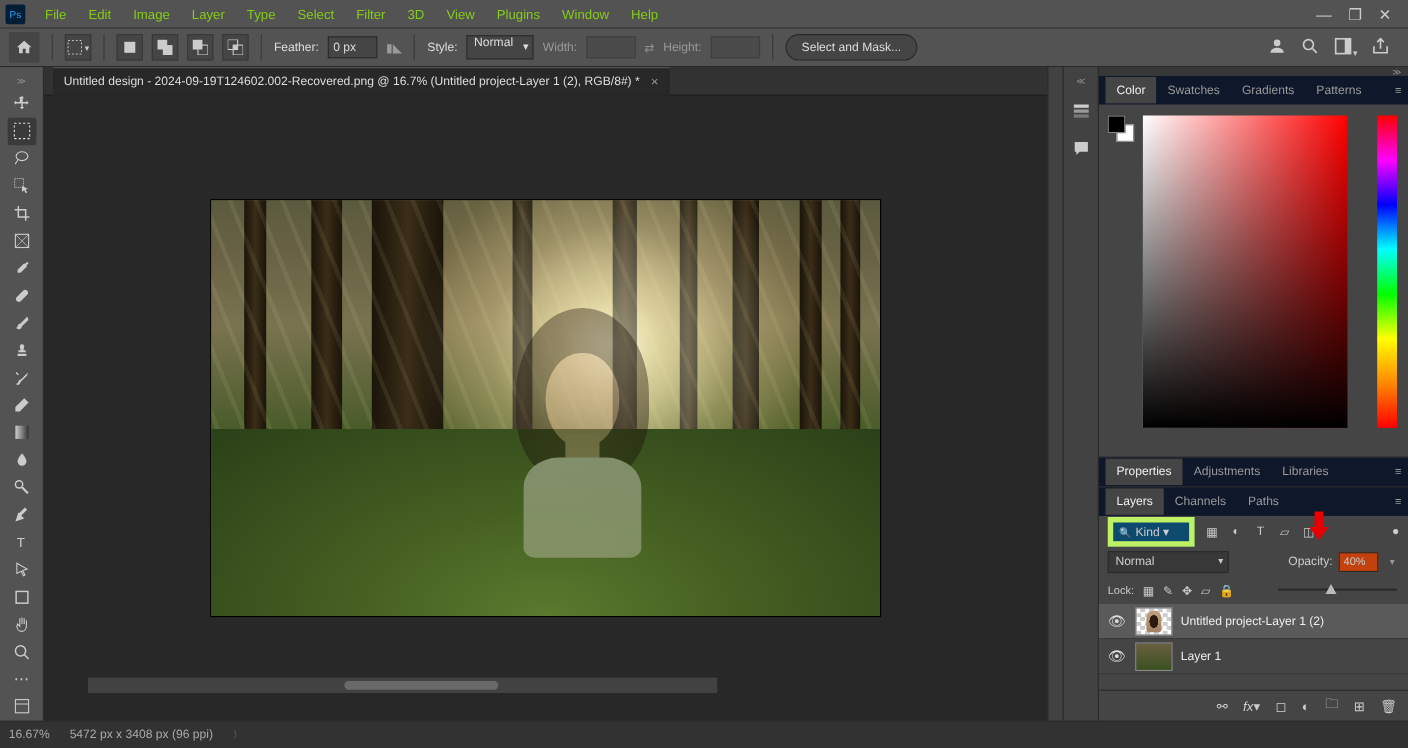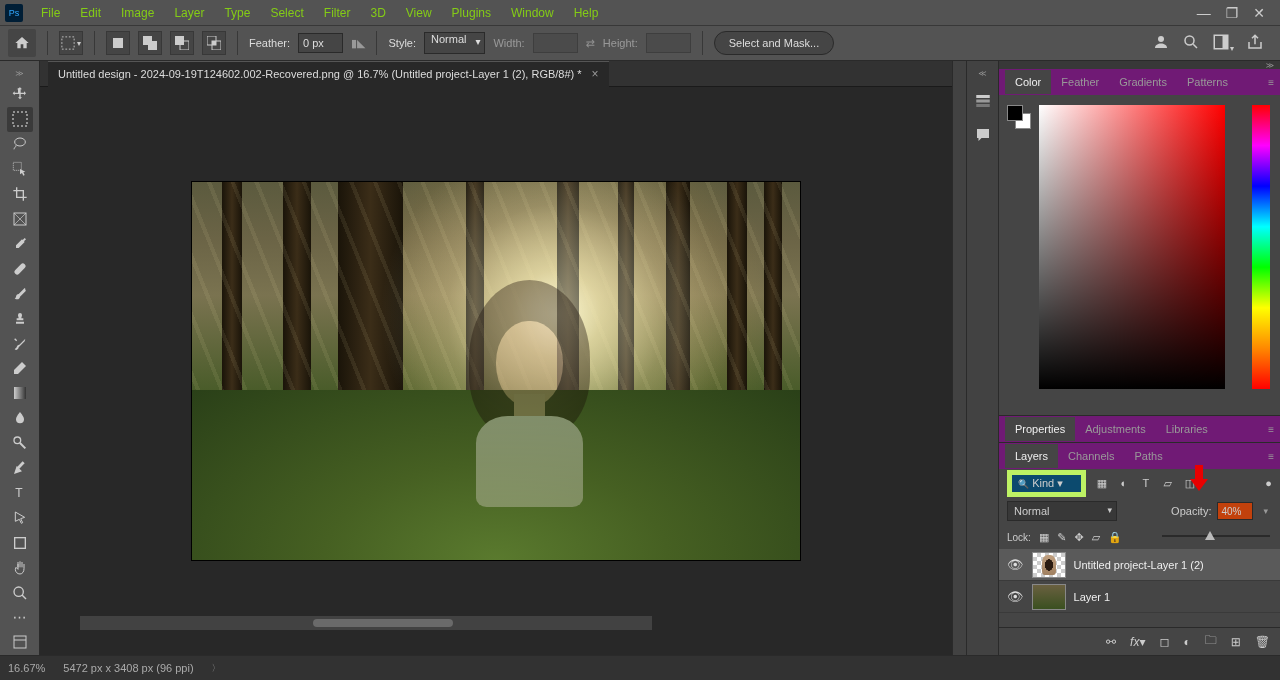--- a/index.html
+++ b/index.html
@@ -60,21 +60,21 @@
 .shirt{position:absolute;left:15%;top:60%;width:70%;height:40%;background:linear-gradient(#e8e4dc,#d0cabc);border-radius:30% 30% 10% 10%}
 .scroll-v{width:14px;background:#424242;border-left:1px solid #2a2a2a}
 .statusbar{height:25px;background:#323232;border-top:1px solid #2a2a2a;display:flex;align-items:center;padding:0 8px;gap:18px;font-size:11px;color:#aaa}
 .statusbar .chev{font-size:9px;color:#888}
 .sb-scroll{position:absolute;bottom:25px;left:40px;right:300px;height:14px;background:#424242;display:flex;align-items:center;padding:0 20px}
 .sb-thumb{height:8px;width:140px;background:#6a6a6a;border-radius:4px;margin-left:40%}
 .dock{width:32px;background:#424242;border-left:1px solid #2a2a2a;display:flex;flex-direction:column;align-items:center;padding-top:8px;gap:12px}
 .dock .collapse{font-size:8px;color:#999}
 .dock-icon{width:22px;height:22px;display:flex;align-items:center;justify-content:center}
 .right-panels{width:282px;background:#454545;display:flex;flex-direction:column;border-left:1px solid #2a2a2a}
-.panel-tabs{height:26px;background:#701a75;display:flex;align-items:center;padding-left:6px;gap:0;position:relative}
+.panel-tabs{height:26px;background:#0f172a;display:flex;align-items:center;padding-left:6px;gap:0;position:relative}
 .ptab{padding:6px 10px;font-size:11px;color:#999;cursor:default}
 .ptab.active{background:#454545;color:#eee}
 .pmenu{position:absolute;right:6px;top:8px;color:#999;font-size:10px}
 .color-panel{height:320px;padding:10px;position:relative}
 .fgbg{position:absolute;left:8px;top:10px;width:24px;height:24px}
 .fgbg .fg{position:absolute;left:0;top:0;width:16px;height:16px;background:#000;border:1px solid #888;z-index:2}
 .fgbg .bg{position:absolute;right:0;bottom:0;width:16px;height:16px;background:#fff;border:1px solid #888}
 .sat-box{position:absolute;left:40px;top:10px;width:186px;height:284px;background:linear-gradient(to bottom,transparent,#000),linear-gradient(to right,#fff,#f00)}
 .hue-bar{position:absolute;right:10px;top:10px;width:18px;height:284px;background:linear-gradient(to bottom,#f00,#f0f,#00f,#0ff,#0f0,#ff0,#f80,#f00)}
 .props-panel{border-top:1px solid #2a2a2a}
@@ -389,21 +389,21 @@
         </svg>
       </div>
   </div>
 
   <div class="right-panels">
     <div style="height:8px;background:#383838;display:flex;justify-content:flex-end;padding-right:6px">
         <span class="collapse" style="font-size:8px;color:#999">≫</span>
       </div>
     <div class="panel-tabs">
       <div class="ptab active">Color</div>
-      <div class="ptab">Feather</div>
+      <div class="ptab">Swatches</div>
       <div class="ptab">Gradients</div>
       <div class="ptab">Patterns</div>
       <div class="pmenu">≡</div>
     </div>
     <div class="color-panel">
       <div class="fgbg">
           <div class="fg"></div>
           <div class="bg"></div>
         </div>
       <div class="sat-box"></div>

